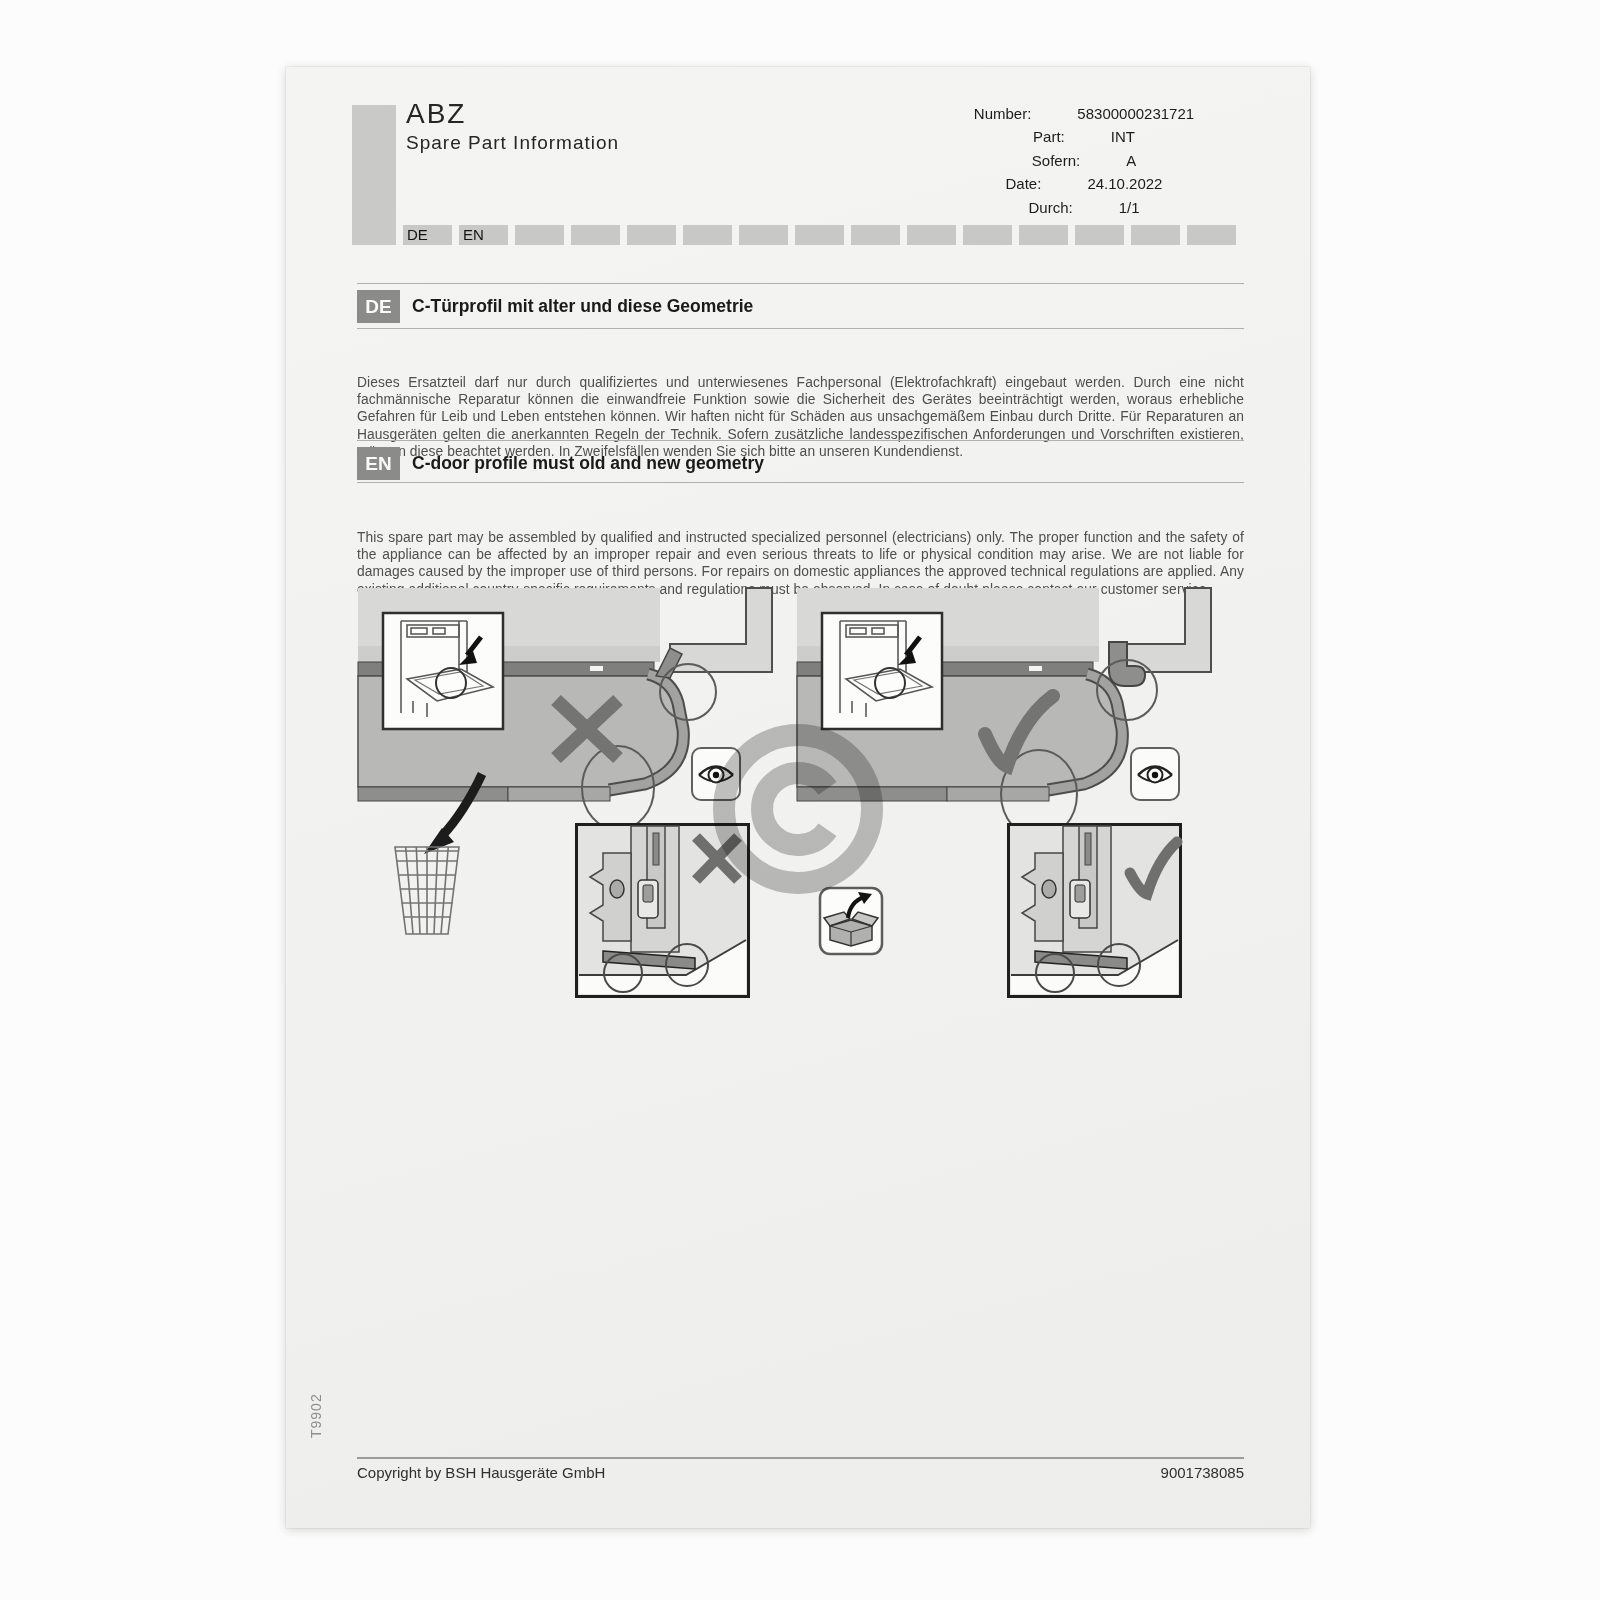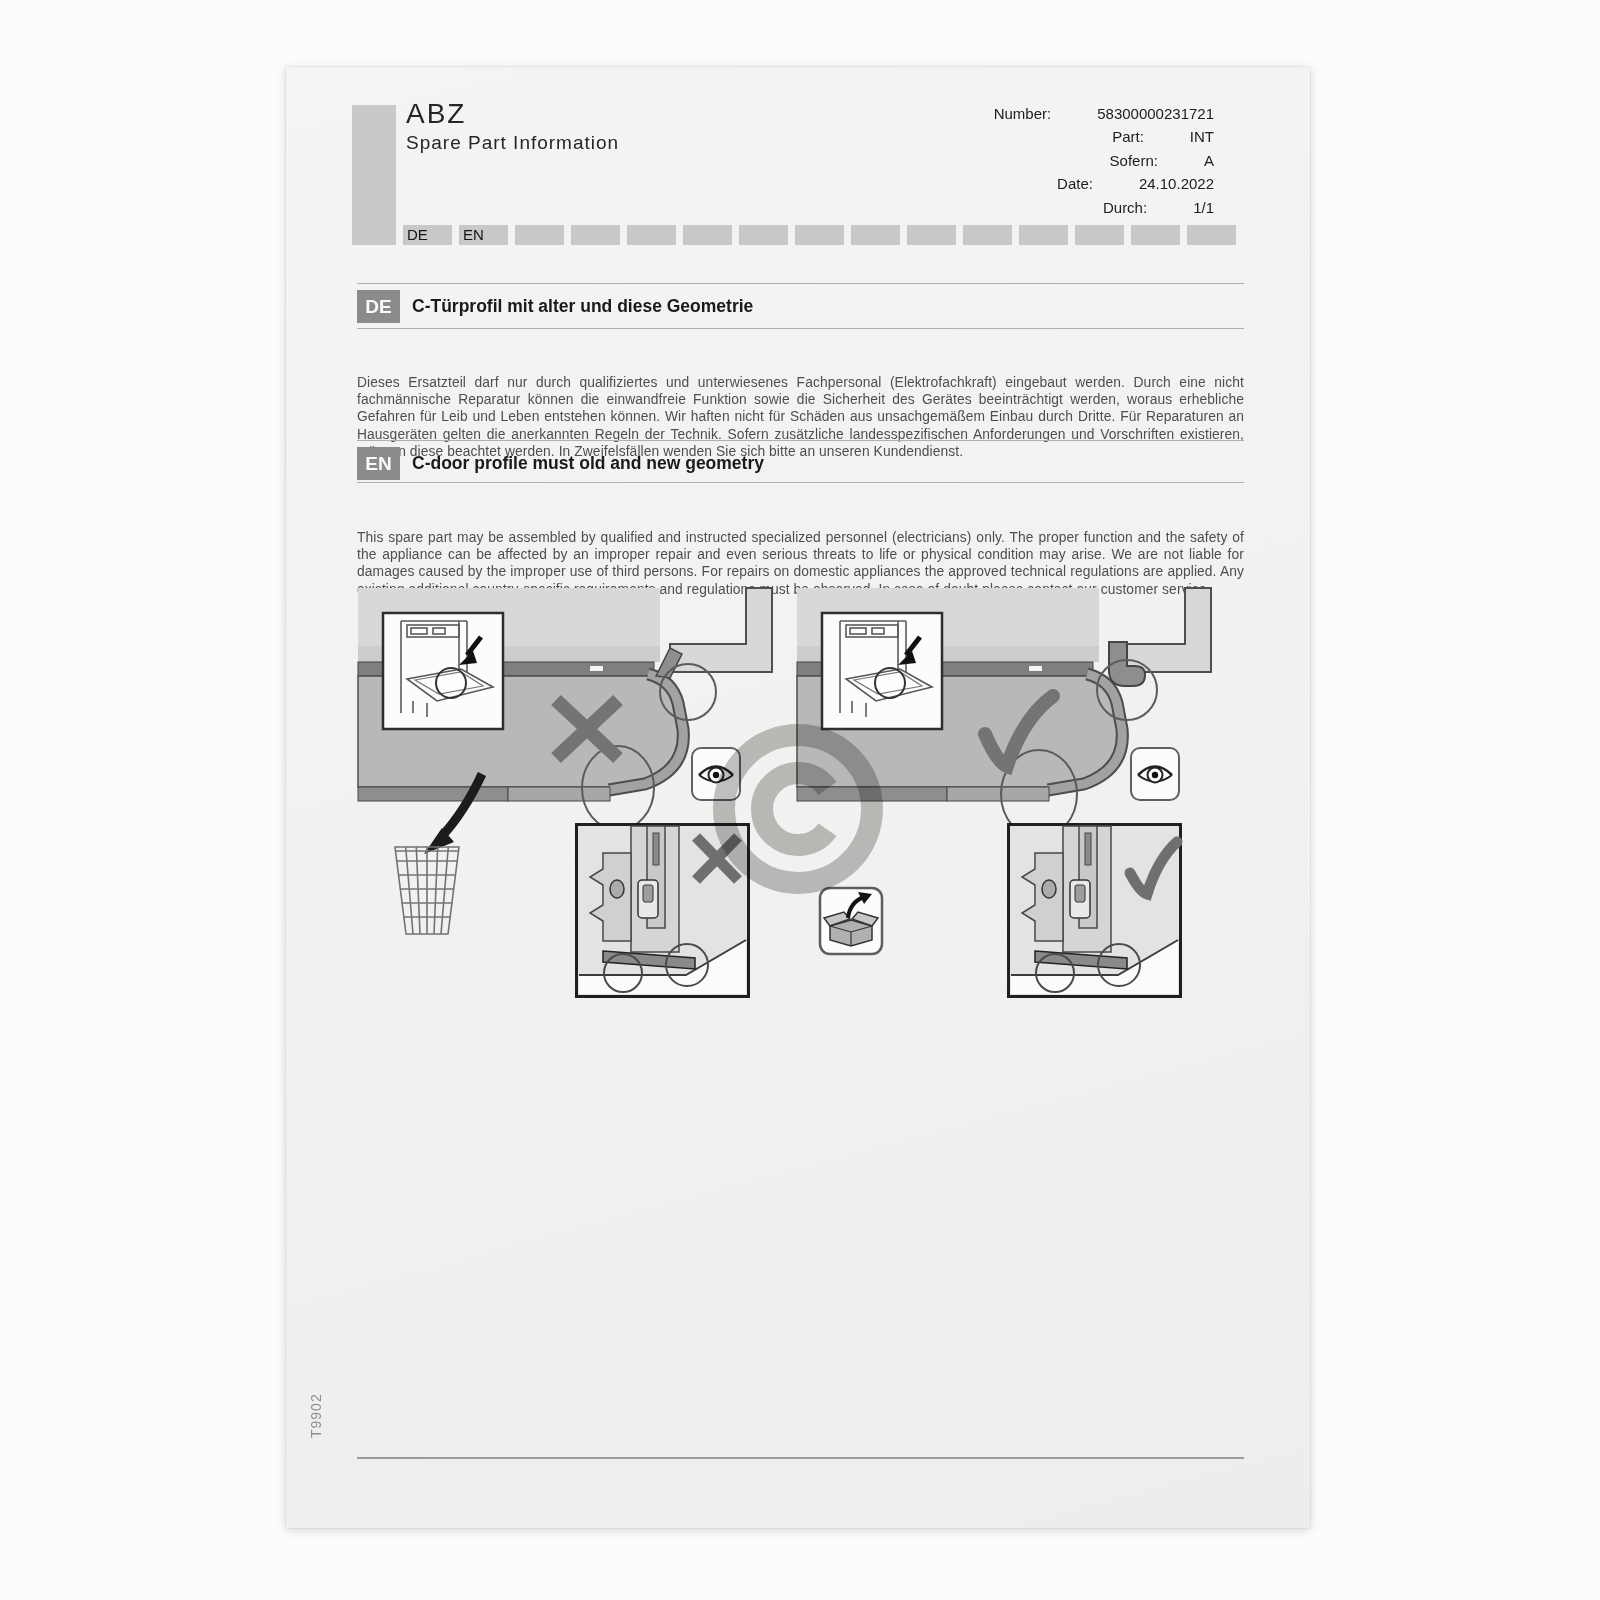--- a/index.html
+++ b/index.html
@@ -12,21 +12,21 @@
     position:absolute;left:286px;top:67px;width:1024px;height:1461px;
     background:linear-gradient(165deg,#f4f4f2 0%,#f1f1ef 55%,#ededeb 100%);
     box-shadow:0 2px 10px rgba(0,0,0,0.16), 0 0 1px rgba(0,0,0,0.25);
   }
   .abs{position:absolute;}
   
   .gray-bar{left:66px;top:38px;width:44px;height:140px;background:#c9c9c8;}
   .brand{left:120px;top:31px;font-size:28px;font-weight:normal;letter-spacing:2px;color:#262626;}
   .subtitle{left:120px;top:65px;font-size:19px;font-weight:normal;letter-spacing:1px;color:#262626;}
   .meta{left:668px;top:35px;width:260px;font-size:15px;color:#1c1c1c;}
-  .meta-row{display:flex;justify-content:flex-end;line-height:23.4px;gap:46px;}
+  .meta-row{display:flex;justify-content:center;line-height:23.4px;gap:46px;}
   
   .tabs{left:117px;top:158px;width:845px;height:20px;display:flex;gap:7px;}
   .tab{width:49px;height:20px;background:#c8c8c7;font-size:15px;line-height:20px;
        padding-left:4px;box-sizing:border-box;color:#141414;flex:0 0 auto;}
   
   .rule{left:71px;width:887px;height:1px;background:#b0b0ae;}
   .badge{left:71px;width:43px;height:33px;background:#8b8b8a;color:#fafafa;
          font-size:19px;font-weight:bold;display:flex;align-items:center;justify-content:center;}
   .sec-title{left:126px;font-size:17.5px;font-weight:bold;color:#1a1a1a;}
   .body-text{left:71px;width:887px;font-size:13.8px;line-height:17.2px;color:#4e4e4e;
@@ -220,14 +220,18 @@
     <path transform="translate(216,241)" d="M123,50 Q133,69 140,71 Q151,36 170,19" stroke="#6f6f6e" stroke-width="11" fill="none" stroke-linecap="round"></path>
   </svg>
 
   <svg class="abs watermark" viewBox="0 0 176 176">
     <circle cx="88" cy="88" r="74" fill="none" stroke="#b3b3b2" stroke-width="22"></circle>
     <path d="M117.5,67.3 A36,36 0 1 0 117.5,108.7" fill="none" stroke="#b3b3b2" stroke-width="22"></path>
   </svg>
 
   <div class="abs side-code">T9902</div>
   <div class="abs footer-rule"></div>
+  <div class="abs footer-row">
+    <span>Copyright by BSH Hausgeräte GmbH</span>
+    <span>9001738085</span>
+  </div>
 
 </div>
 
 </body></html>

